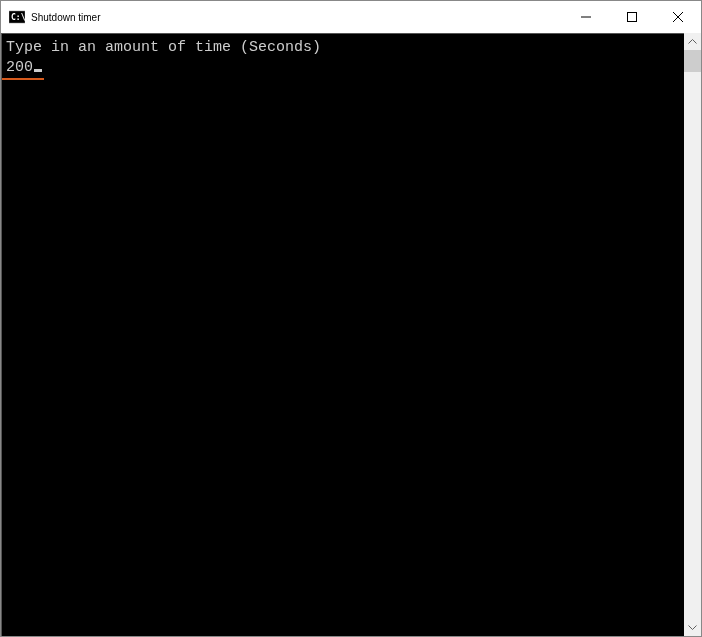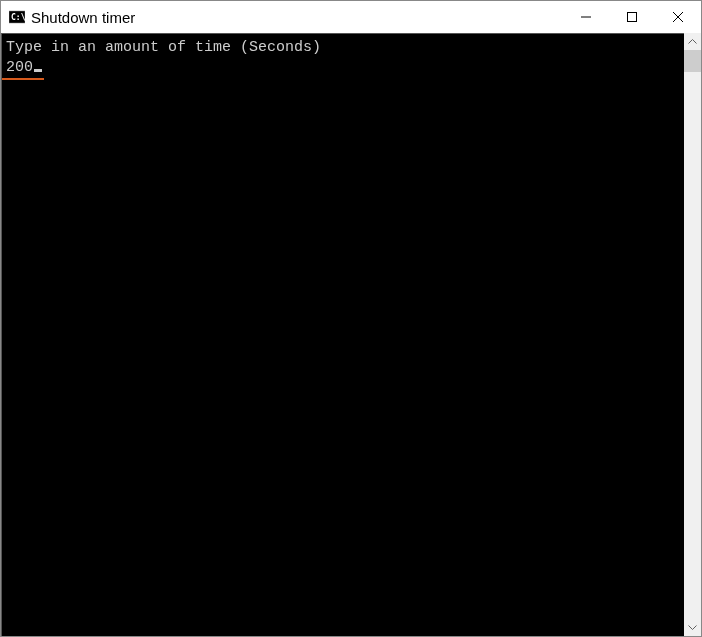--- a/index.html
+++ b/index.html
@@ -32,21 +32,21 @@
     }
     .titlebar-icon {
       width: 16px;
       height: 16px;
       margin-right: 6px;
       display: flex;
       align-items: center;
       justify-content: center;
     }
     .titlebar-title {
-      font-size: 15px;
+      font-size: 10px;
       color: #000;
       flex: 1;
     }
     .titlebar-controls {
       display: flex;
       height: 100%;
     }
     .titlebar-btn {
       width: 46px;
       height: 32px;

